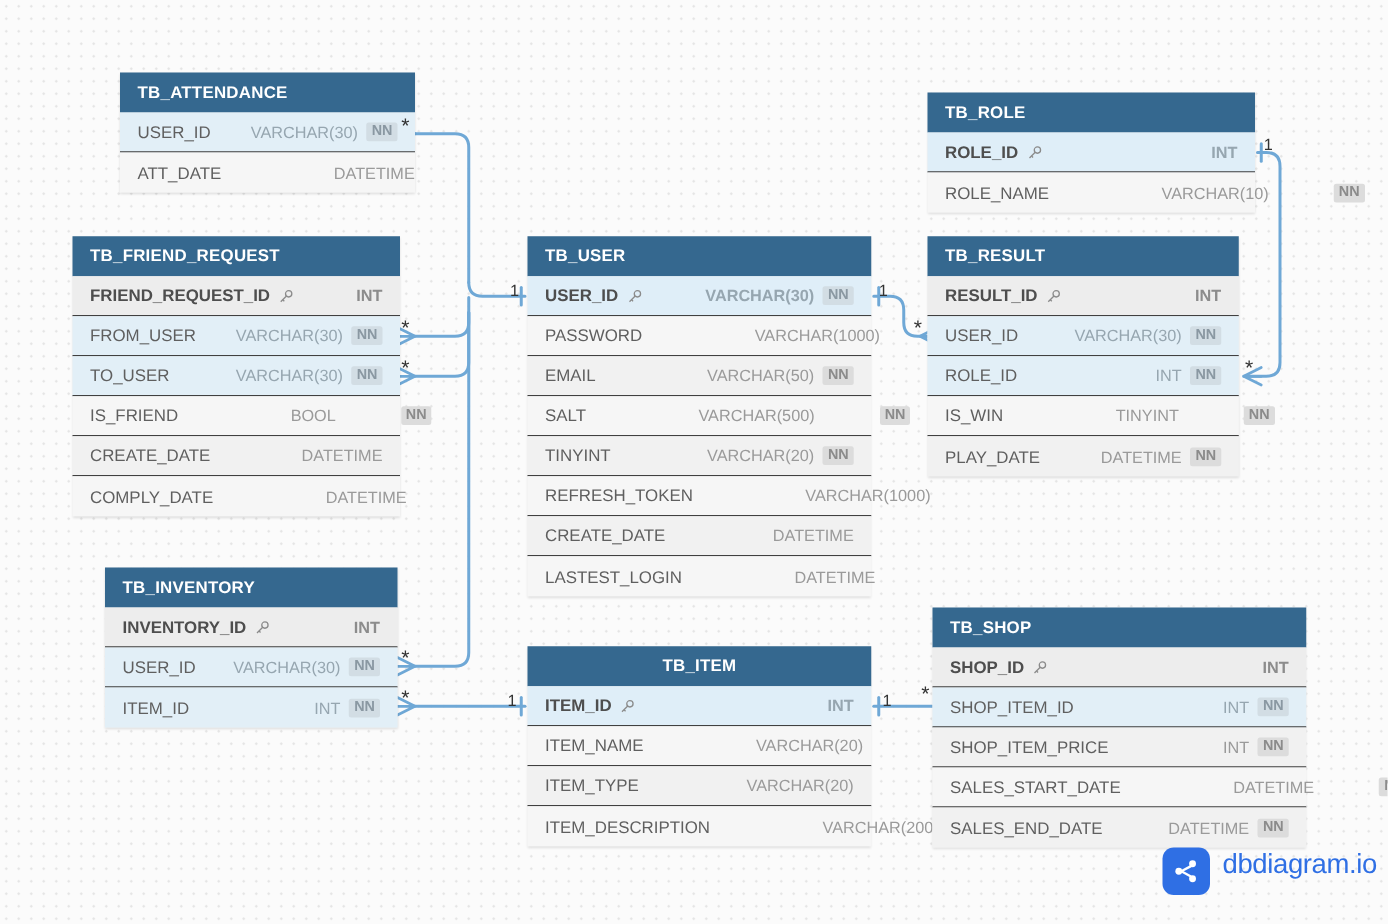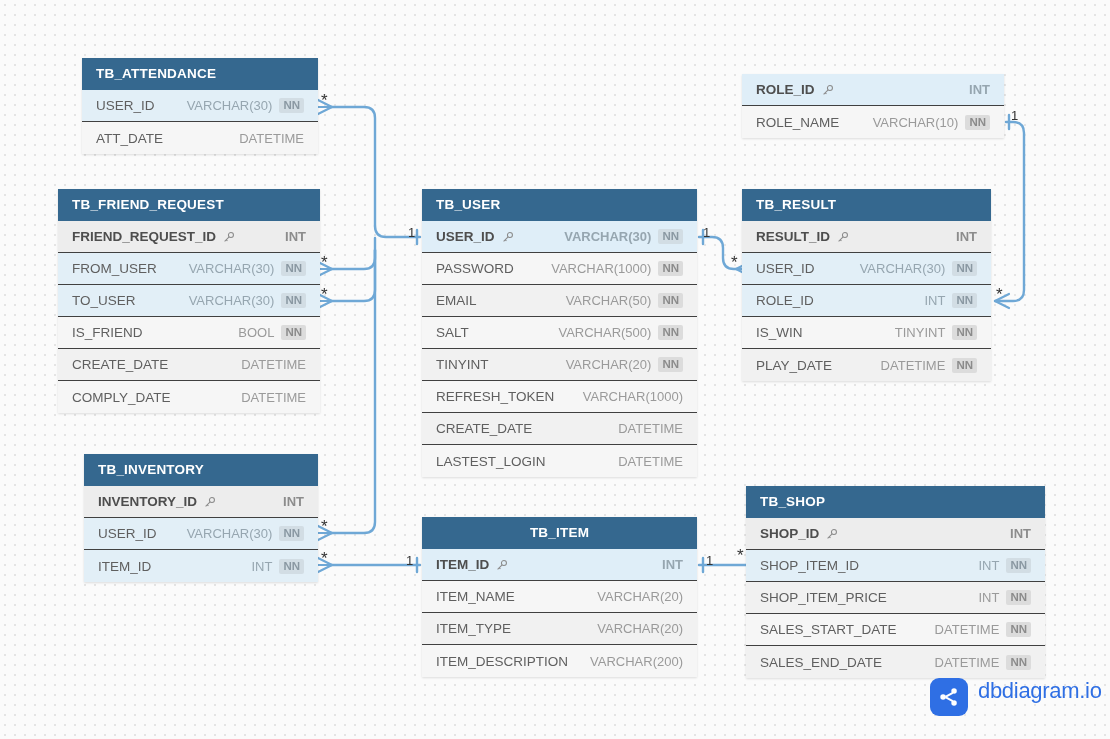--- a/index.html
+++ b/index.html
@@ -39,21 +39,21 @@
     align-items:center;
     padding:0 14px;
     box-sizing:border-box;
     font-size:13.5px;
     color:#5a5a5a;
     background:#f1f1f1;
     border-bottom:1px solid #404040;
     white-space:nowrap;
   }
   .row:last-child{border-bottom:none;}
-  .row.alt{background:#f6f6f6;}
+  .row.alt{background:#f6f6f6;gap:45px;}
   .row.hl{background:#e2eff7;}
   .row.pk{background:#ededed;}
   .row.pk .fname{font-weight:bold;color:#4e4e4e;}
   .row.hl.pk{background:#dfeef8;}
   .fname{flex:0 0 auto;color:#5f5f5f;}
   .spacer{flex:1 1 auto;}
   .ftype{flex:0 0 auto;color:#9a9a9a;font-size:13px;}
   .row.pk .ftype{font-weight:bold;color:#8c8c8c;}
   .row.hl .ftype{color:#96a6b0;}
   .nn{
@@ -142,21 +142,21 @@
       <path d="M318 294 L332 301 L318 308 M318 301 H332"></path>
       <path d="M318 526 L332 533 L318 540 M318 533 H332"></path>
       <path d="M318 558 L332 565 L318 572 M318 565 H332"></path>
       <path d="M750 262 L736 269 L750 276 M750 269 H736"></path>
       <path d="M1009 294 L995 301 L1009 308 M1009 301 H995"></path>
       <path d="M762 558 L748 565 L762 572 M762 565 H748"></path>
     </g>
   </svg>
 
   <div id="tables-layer">
-      <div class="tbl" style="left: 82px; top: 58px; width: 236px;">
+      <div class="tbl" style="left: 96px; top: 58px; width: 236px;">
         <div class="tbl-head">TB_ATTENDANCE</div>
         <div class="row hl">
           <span class="fname">USER_ID</span>
           <span class="spacer"></span>
           <span class="ftype">VARCHAR(30)</span>
           <span class="nn">NN</span>
         </div>
         <div class="row alt">
           <span class="fname">ATT_DATE</span>
           <span class="spacer"></span>
@@ -312,20 +312,21 @@
           <span class="spacer"></span>
           <span class="ftype">VARCHAR(20)</span>
         </div>
         <div class="row alt">
           <span class="fname">ITEM_DESCRIPTION</span>
           <span class="spacer"></span>
           <span class="ftype">VARCHAR(200)</span>
         </div>
       </div>
       <div class="tbl" style="left: 742px; top: 74px; width: 262px;">
+        <div class="tbl-head">TB_ROLE</div>
         <div class="row hl pk">
           <span class="fname">ROLE_ID</span>
           <span class="keyicon">
             <svg width="13" height="13" viewBox="0 0 16 16" fill="none" stroke="#8b8b8b" stroke-width="1.3">
               <circle cx="11" cy="5" r="3.1"></circle>
               <path d="M8.8 7.2 L3.2 12.8"></path>
               <path d="M5.2 10.8 L6.7 12.3"></path>
             </svg>
           </span>
           <span class="spacer"></span>

